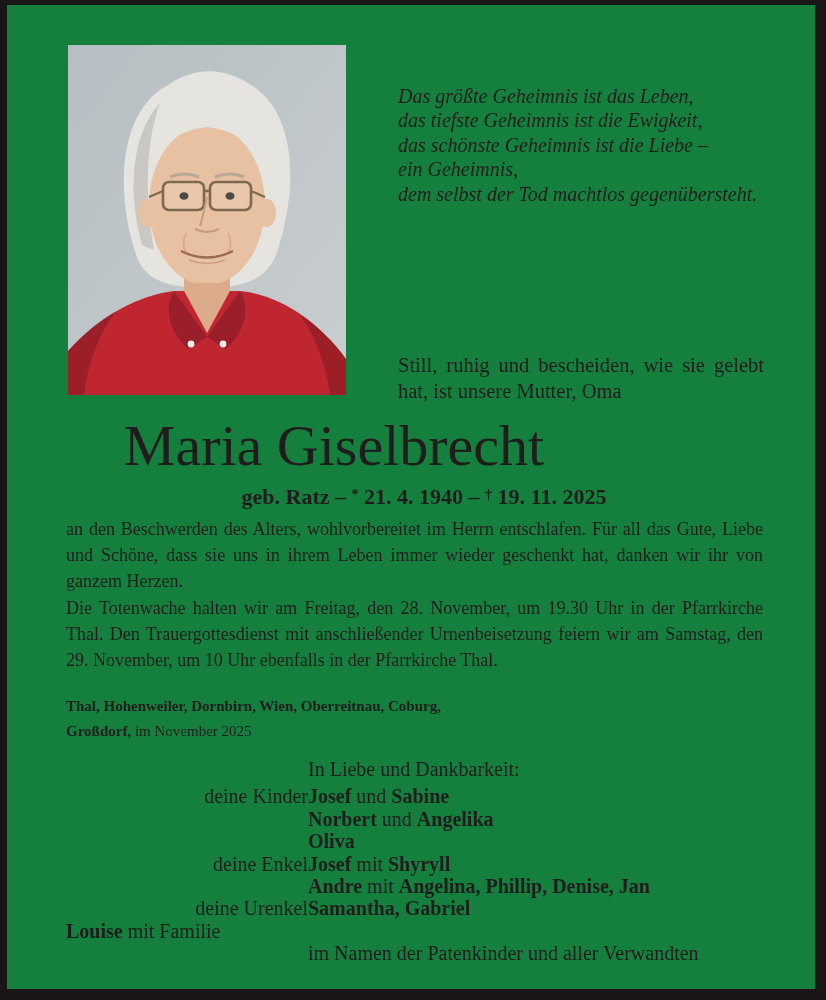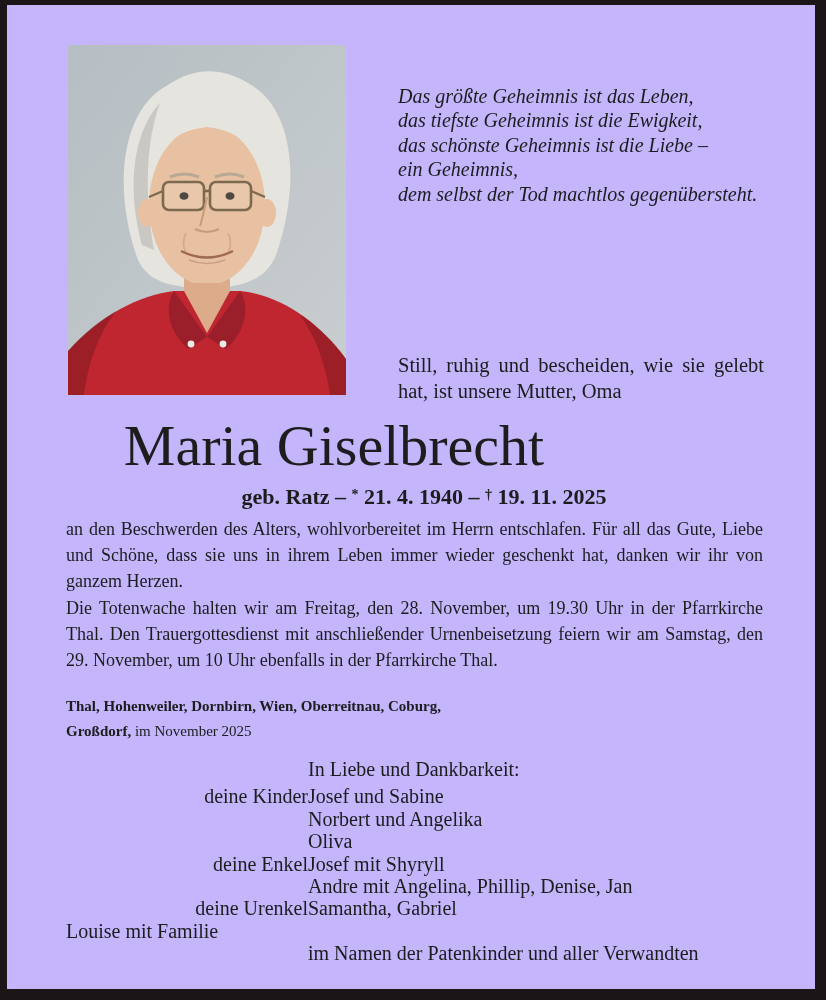--- a/index.html
+++ b/index.html
@@ -1,17 +1,17 @@
 <!DOCTYPE html>
 <html><head>
 <meta charset="utf-8">
 <style>
   html,body{margin:0;padding:0;background:#ffffff;}
   .page{
-    position:relative;width:826px;height:1000px;background:#c4b5fd;
+    position:relative;width:826px;height:1000px;background:#15803d;
     font-family:"Liberation Serif","DejaVu Serif",serif;color:#1e1c1d;
     overflow:hidden;
   }
   .frame{position:absolute;inset:0;border-style:solid;border-color:#1a1617;
     border-width:5px 11px 11px 7px;pointer-events:none;z-index:5;}
   .photo{position:absolute;left:68px;top:45px;width:278px;height:350px;}
   .photo svg{display:block;width:100%;height:100%;}
   .quote{position:absolute;left:398px;top:84px;width:378px;
     font-style:italic;font-size:20px;line-height:24.4px;}
   .still{position:absolute;left:398px;top:352px;width:366px;
@@ -20,21 +20,21 @@
   .name{font-size:58px;line-height:64px;font-weight:normal;margin:0;}
   .subtitle{position:absolute;left:0;top:482px;width:826px;text-align:center;
     font-weight:bold;font-size:22px;line-height:26px;padding-left:11px;}
   .sup{font-size:14px;vertical-align:5px;font-weight:bold;}
   .bodytext{position:absolute;left:66px;top:516px;width:697px;
     font-size:18px;line-height:26.2px;text-align:justify;}
   .bodytext p{margin:0;}
   .locations{position:absolute;left:66px;top:694px;width:706px;
     font-size:15px;line-height:24.5px;}
   .locations .b{font-weight:bold;}
-  .b{font-weight:normal;}
+  .b{font-weight:bold;}
   .family{position:absolute;left:66px;top:758px;width:712px;font-size:20px;}
   .frow{display:grid;grid-template-columns:242px 1fr;line-height:22.4px;}
   .frow.intro{margin-bottom:5px;}
   .flabel{text-align:right;}
   .fvalue{text-align:left;}
 </style>
 </head>
 <body>
 
 <div class="page">

